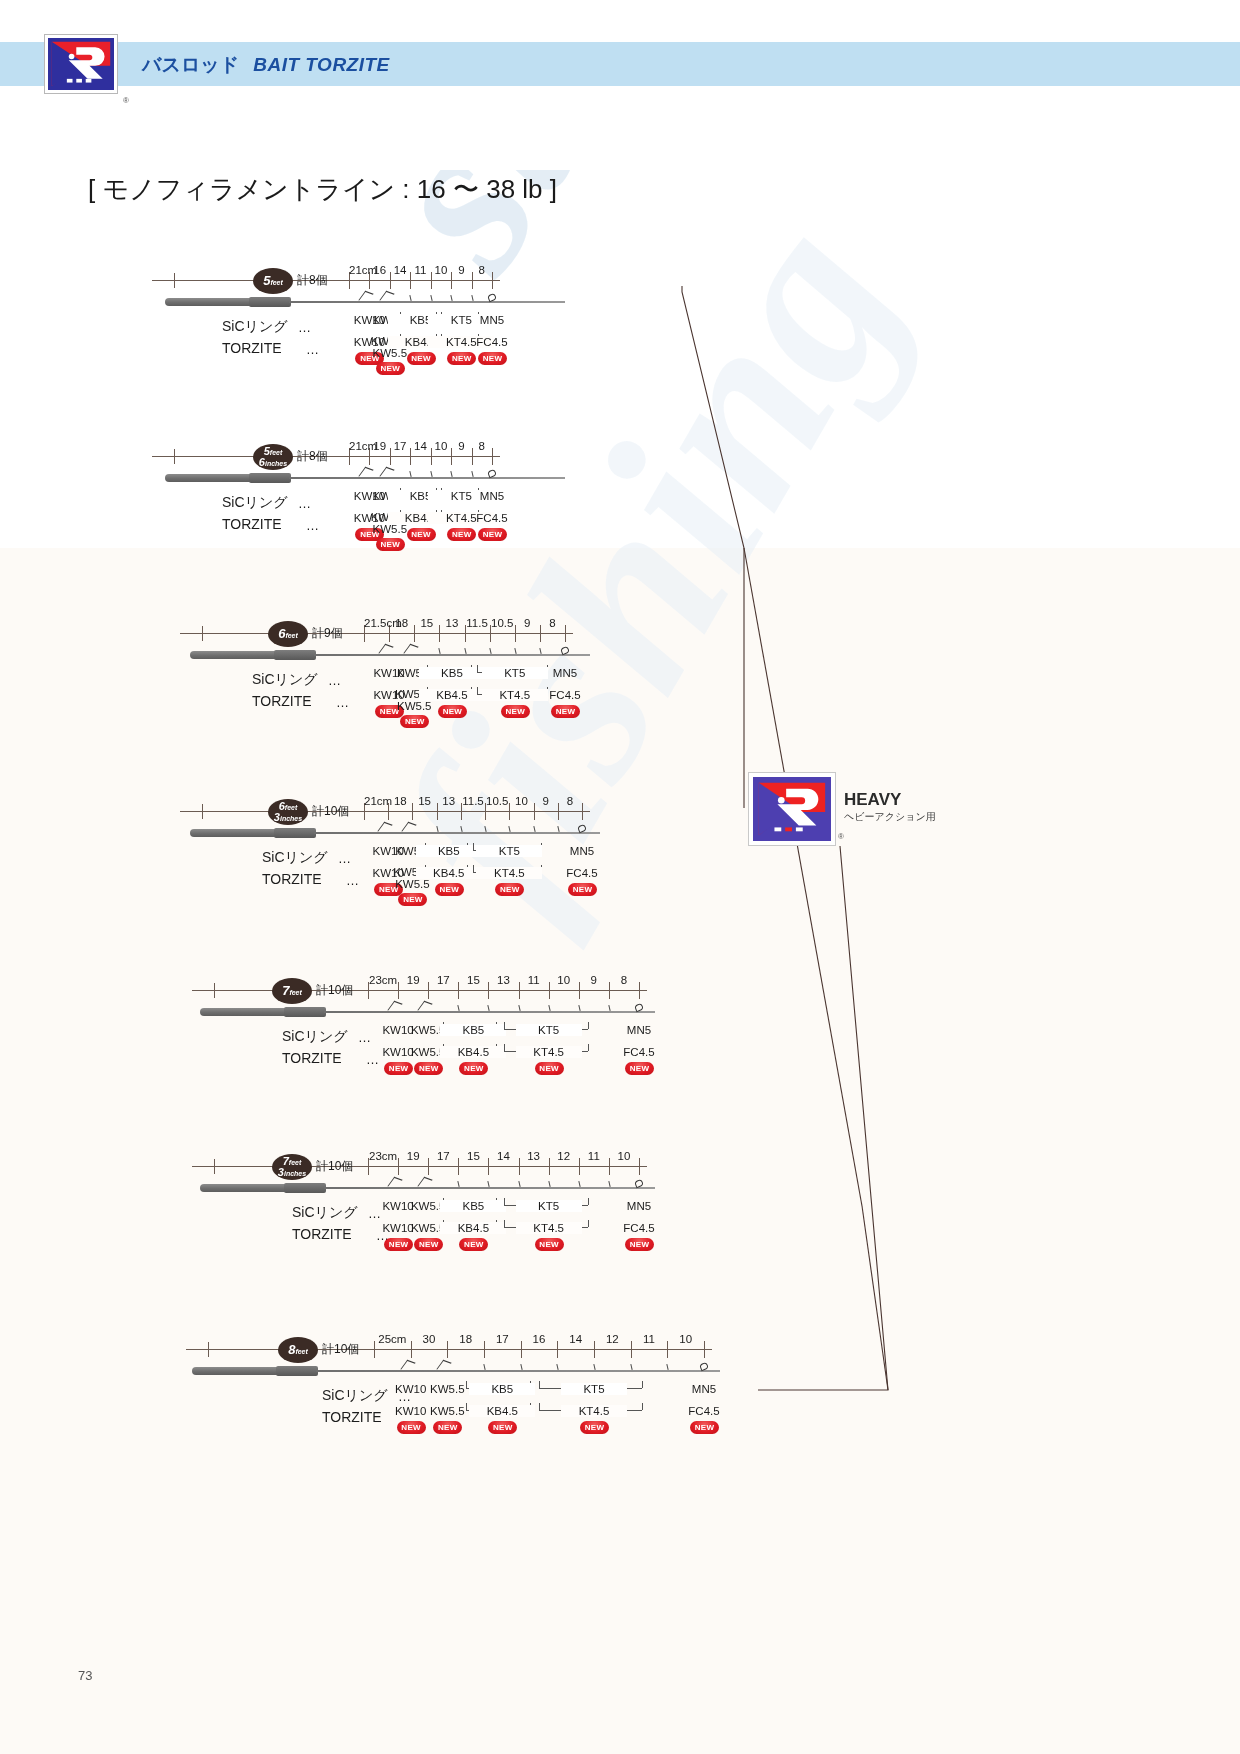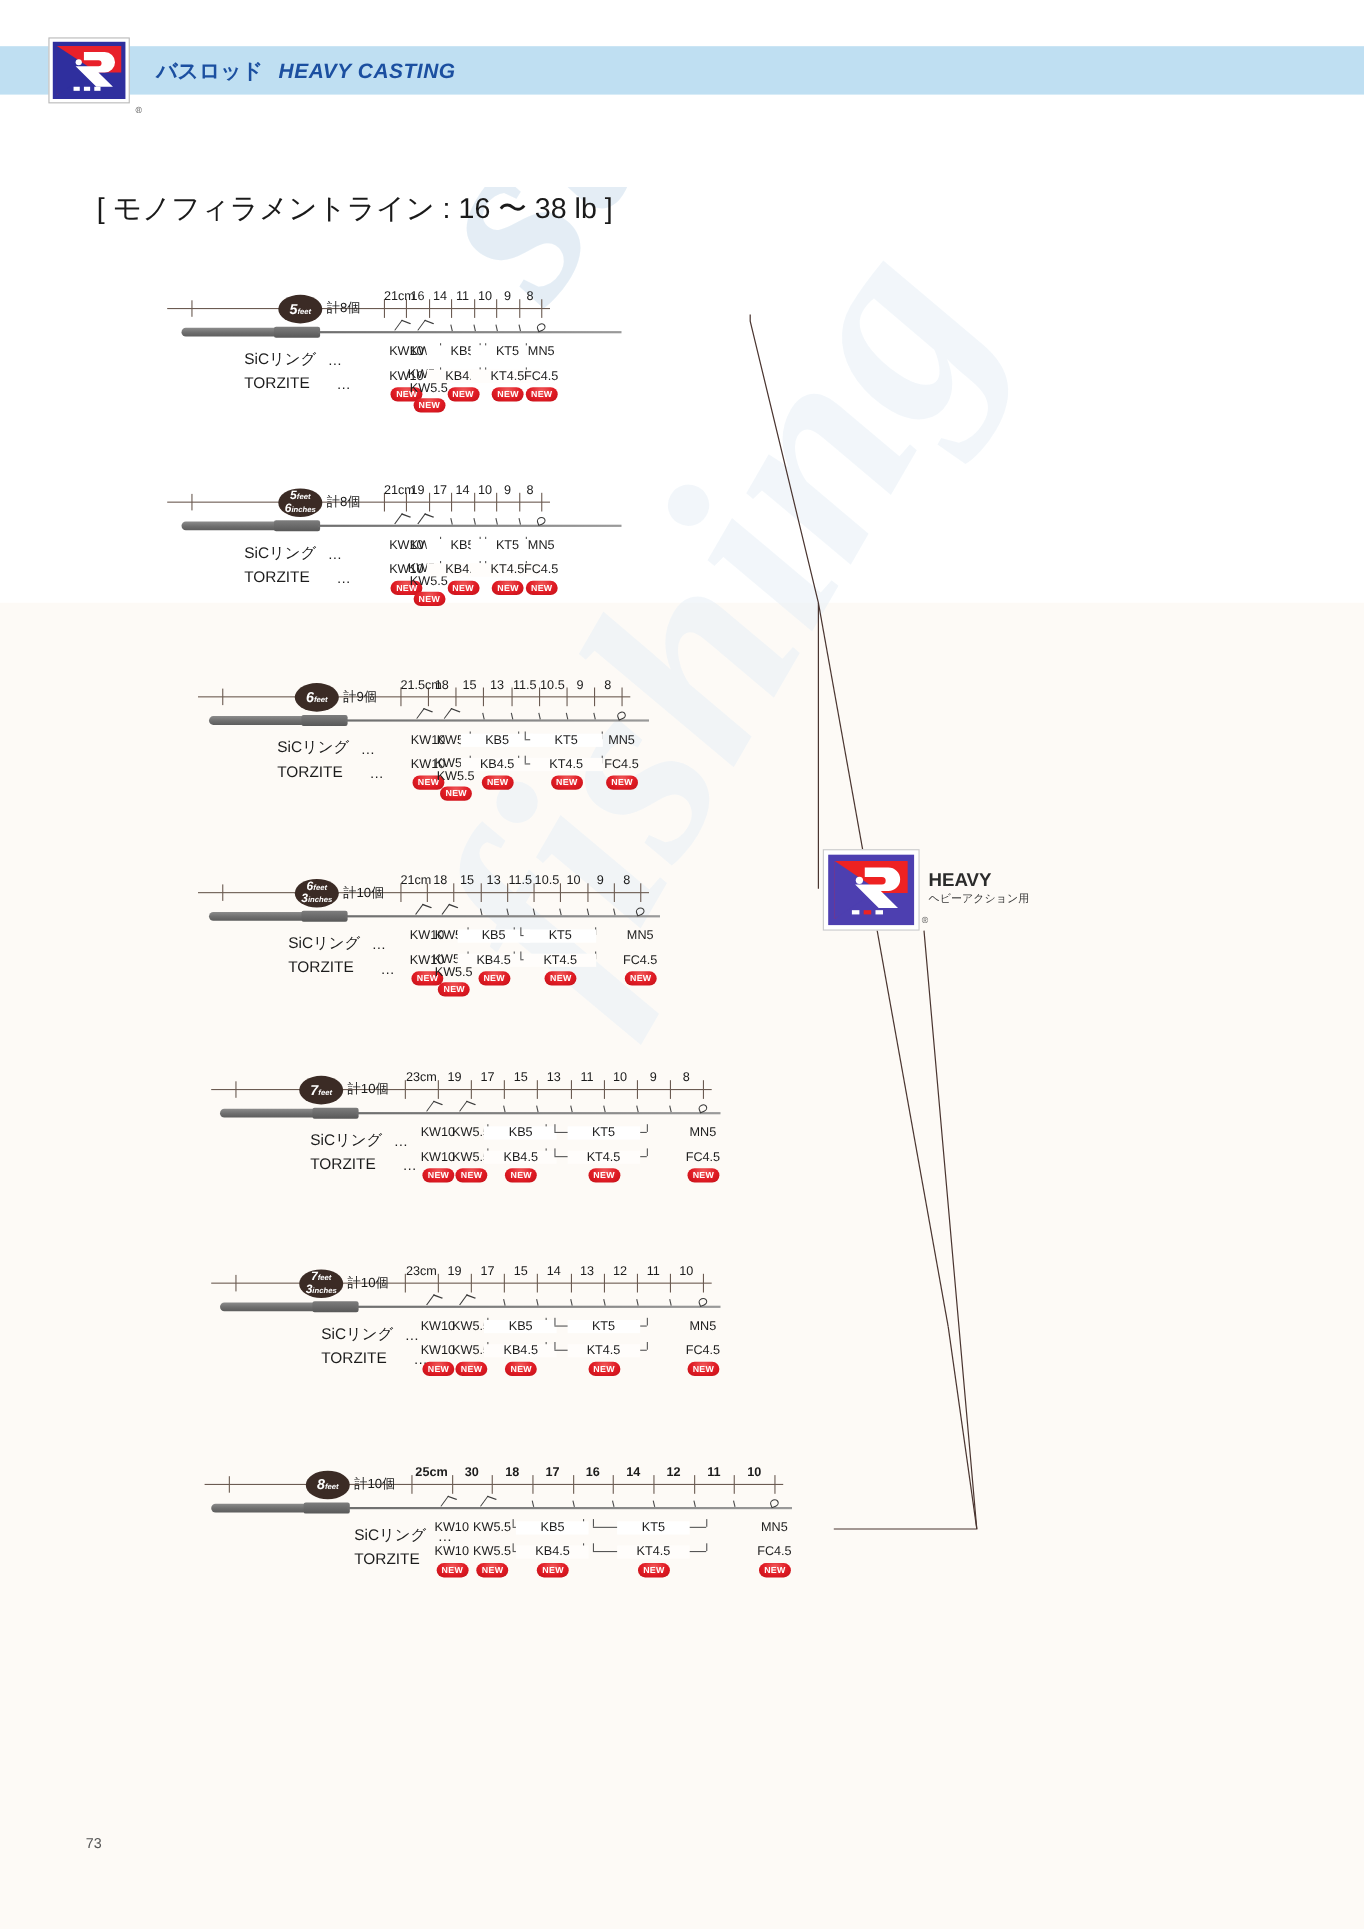--- a/index.html
+++ b/index.html
@@ -247,21 +247,21 @@
       <rect x="20" y="44" width="6" height="4" fill="#ffffff"></rect>
       <rect x="30" y="44" width="6" height="4" fill="#ffffff"></rect>
       <rect x="40" y="44" width="6" height="4" fill="#ffffff"></rect>
       <circle cx="25" cy="20" r="3" fill="#ffffff"></circle>
     </svg>
   </div>
   <span class="logo-reg">®</span>
 </div>
 
 <div class="header-title">
-  <span>バスロッド</span><span class="en">HEAVY CASTING</span>
+  <span>バスロッド</span><span class="en">BAIT TORZITE</span>
 </div>
 
 <div class="page-title">[ モノフィラメントライン : 16 〜 38 lb ]</div>
 
 <svg class="callout-line" width="1240" height="1754">
   <polyline points="682,286 682,292 744,548 744,808" fill="none" stroke="#4a3530" stroke-width="1.1"></polyline>
   <polyline points="840,846 888,1390 758,1390" fill="none" stroke="#4a3530" stroke-width="1.1"></polyline>
   <line x1="744" y1="548" x2="862" y2="1206" stroke="#4a3530" stroke-width="1.1"></line>
   <line x1="862" y1="1206" x2="888" y2="1390" stroke="#4a3530" stroke-width="1.1"></line>
 </svg>
@@ -735,21 +735,21 @@
         <div class="brace-lcap" style="left: 311.5px; top: -6px;"></div>
         <div class="brace-lcap" style="left: 395.811px; top: -6px;"></div>
         <div class="brace-hline" style="left: 311.5px; top: 1px; width: 84.3111px;"></div>
         <div class="ring-val" style="left: 323.667px; top: -4px; width: 66px; background: rgb(255, 253, 251);">KT4.5</div>
         <div class="new-badge" style="left: 342.667px; top: 12px;">NEW</div>
         <div class="ring-val" style="left: 414px; top: -4px; width: 66px;">FC4.5</div>
         <div class="new-badge" style="left: 433px; top: 12px;">NEW</div>
       </div>
     </div>
     <div class="rod-block" style="left: 186px; top: 1331px; width: 648px; height: 110px;">
-      <div class="axis" style="width: 538px; font-weight: bold;">
+      <div class="axis" style="width: 538px;">
         <div class="axis-line" style="width: 526px;"></div>
         <div class="tick-left" style="left: 22px;"></div>
         <div class="tick" style="left: 188px;"></div>
         <div class="tick" style="left: 224.667px;"></div>
         <div class="tick" style="left: 261.333px;"></div>
         <div class="tick" style="left: 298px;"></div>
         <div class="tick" style="left: 334.667px;"></div>
         <div class="tick" style="left: 371.333px;"></div>
         <div class="tick" style="left: 408px;"></div>
         <div class="tick" style="left: 444.667px;"></div>

